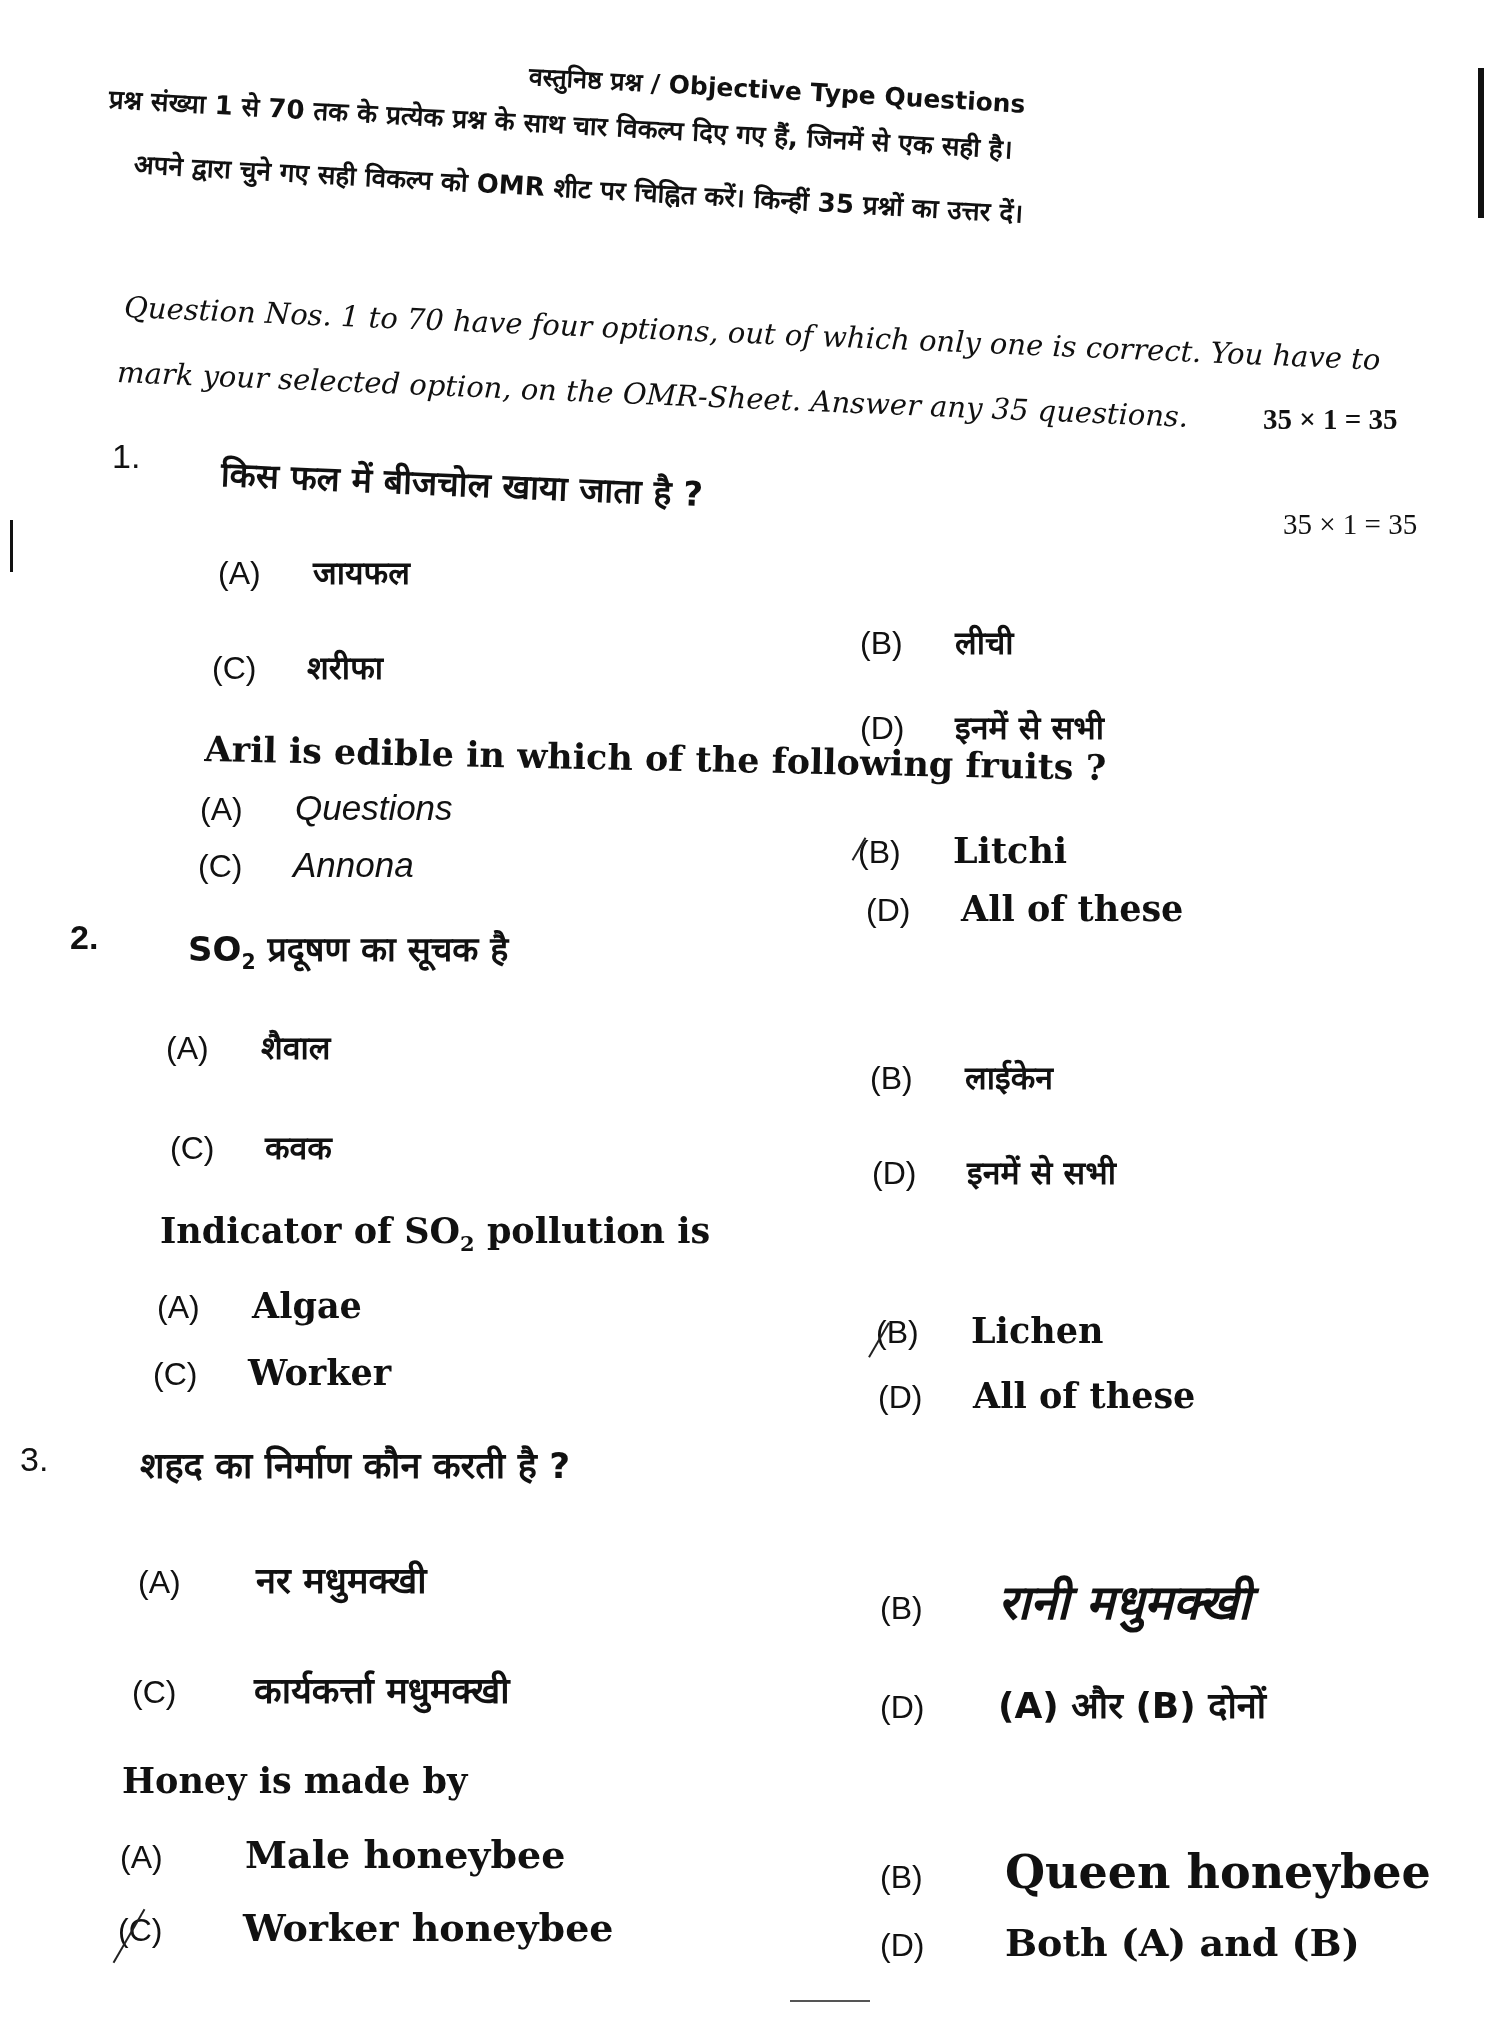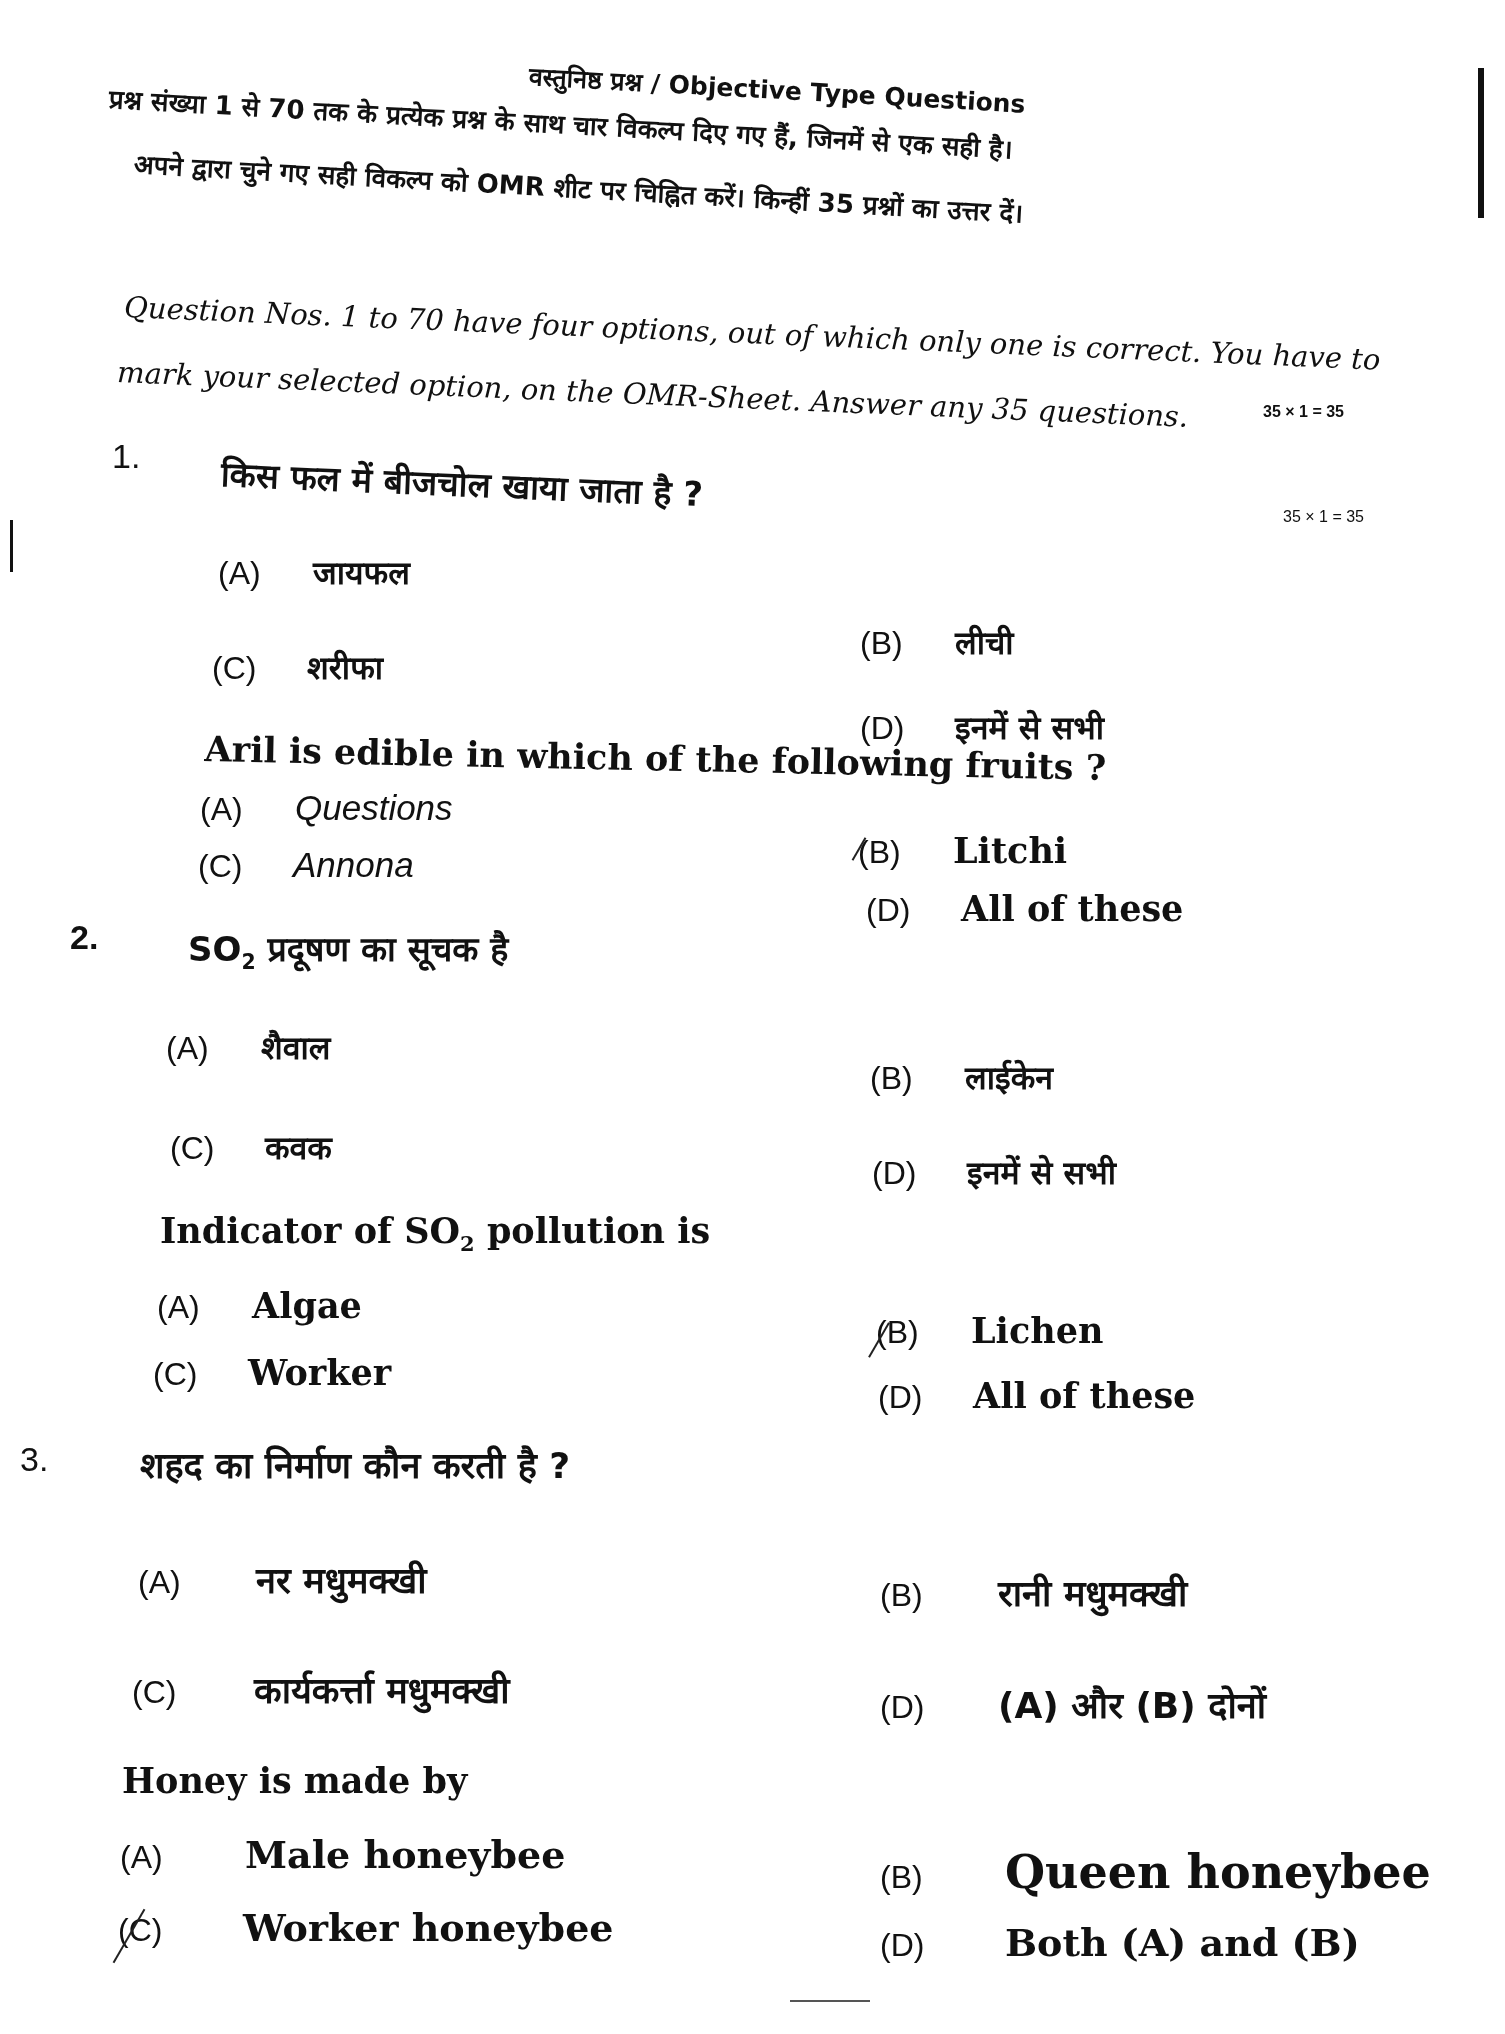--- a/index.html
+++ b/index.html
@@ -6,21 +6,21 @@
   body {
     width: 1505px; height: 2034px; position: relative; overflow: hidden;
     font-family: "DejaVu Serif", "Liberation Serif", serif; color: #111;
   }
   .abs { position: absolute; white-space: nowrap; }
   .hdr { font-family: "DejaVu Sans", sans-serif; font-weight: bold; font-size: 25px; }
   .skew1 { transform-origin: left top; transform: rotate(3.2deg); }
   .skew2 { transform-origin: left top; transform: rotate(2.4deg); }
   .skew3 { transform-origin: left top; transform: rotate(1.2deg); }
   .instr { font-family: "DejaVu Serif", serif; font-style: italic; font-size: 29px; }
-  .marks { font-family: Liberation Sans, sans-serif; font-size: 16px; }
+  .marks { font-family: Liberation Serif, serif; font-size: 29px; }
   .qnum { font-family: "Liberation Sans", sans-serif; font-size: 34px; }
   .hi { font-family: "DejaVu Sans", sans-serif; font-size: 34px; font-weight: bold; }
   .en { font-family: "DejaVu Serif", serif; font-size: 35px; font-weight: bold; }
   .opt-label { font-family: "Liberation Sans", sans-serif; font-size: 32px; display: inline-block; width: 95px; }
   .opt-text-hi { font-family: "DejaVu Sans", sans-serif; font-size: 32px; font-weight: bold; }
   .opt-text-en { font-family: "DejaVu Serif", serif; font-size: 35px; font-weight: bold; }
   .italic { font-style: italic; font-weight: normal; font-family: "Liberation Sans", sans-serif; }
   sub { font-size: 0.6em; }
   .rule-v { position: absolute; background: #111; }
   .mark-tick { position: absolute; border-left: 2px solid #222; transform: rotate(30deg); }
@@ -127,21 +127,21 @@
 <div class="abs qnum" style="left:20px; top:1440px;">
   <span>3.</span>
 </div>
 <div class="abs hi" style="left:140px; top:1440px; font-size:36px;">
   <span>शहद का निर्माण कौन करती है ?</span>
 </div>
 <div class="abs" style="left:138px; top:1555px;">
   <span class="opt-label" style="width:118px;">(A)</span><span class="opt-text-hi" style="font-size:36px;">नर मधुमक्खी</span>
 </div>
 <div class="abs" style="left:880px; top:1568px;">
-  <span class="opt-label" style="width:118px;">(B)</span><span class="opt-text-hi" style="font-size:36px;">रानी मधुमक्खी</span>
+  <span class="opt-label" style="width:118px;">(B)</span><span class="opt-text-hi" style="font-size:48px;font-style:italic;">रानी मधुमक्खी</span>
 </div>
 <div class="abs" style="left:132px; top:1665px;">
   <span class="opt-label" style="width:122px;">(C)</span><span class="opt-text-hi" style="font-size:36px;">कार्यकर्त्ता मधुमक्खी</span>
 </div>
 <div class="abs" style="left:880px; top:1680px;">
   <span class="opt-label" style="width:118px;">(D)</span><span class="opt-text-hi" style="font-size:36px;">(A) और (B) दोनों</span>
 </div>
 <div class="abs en" style="left:122px; top:1760px;">
   <span>Honey is made by</span>
 </div>

